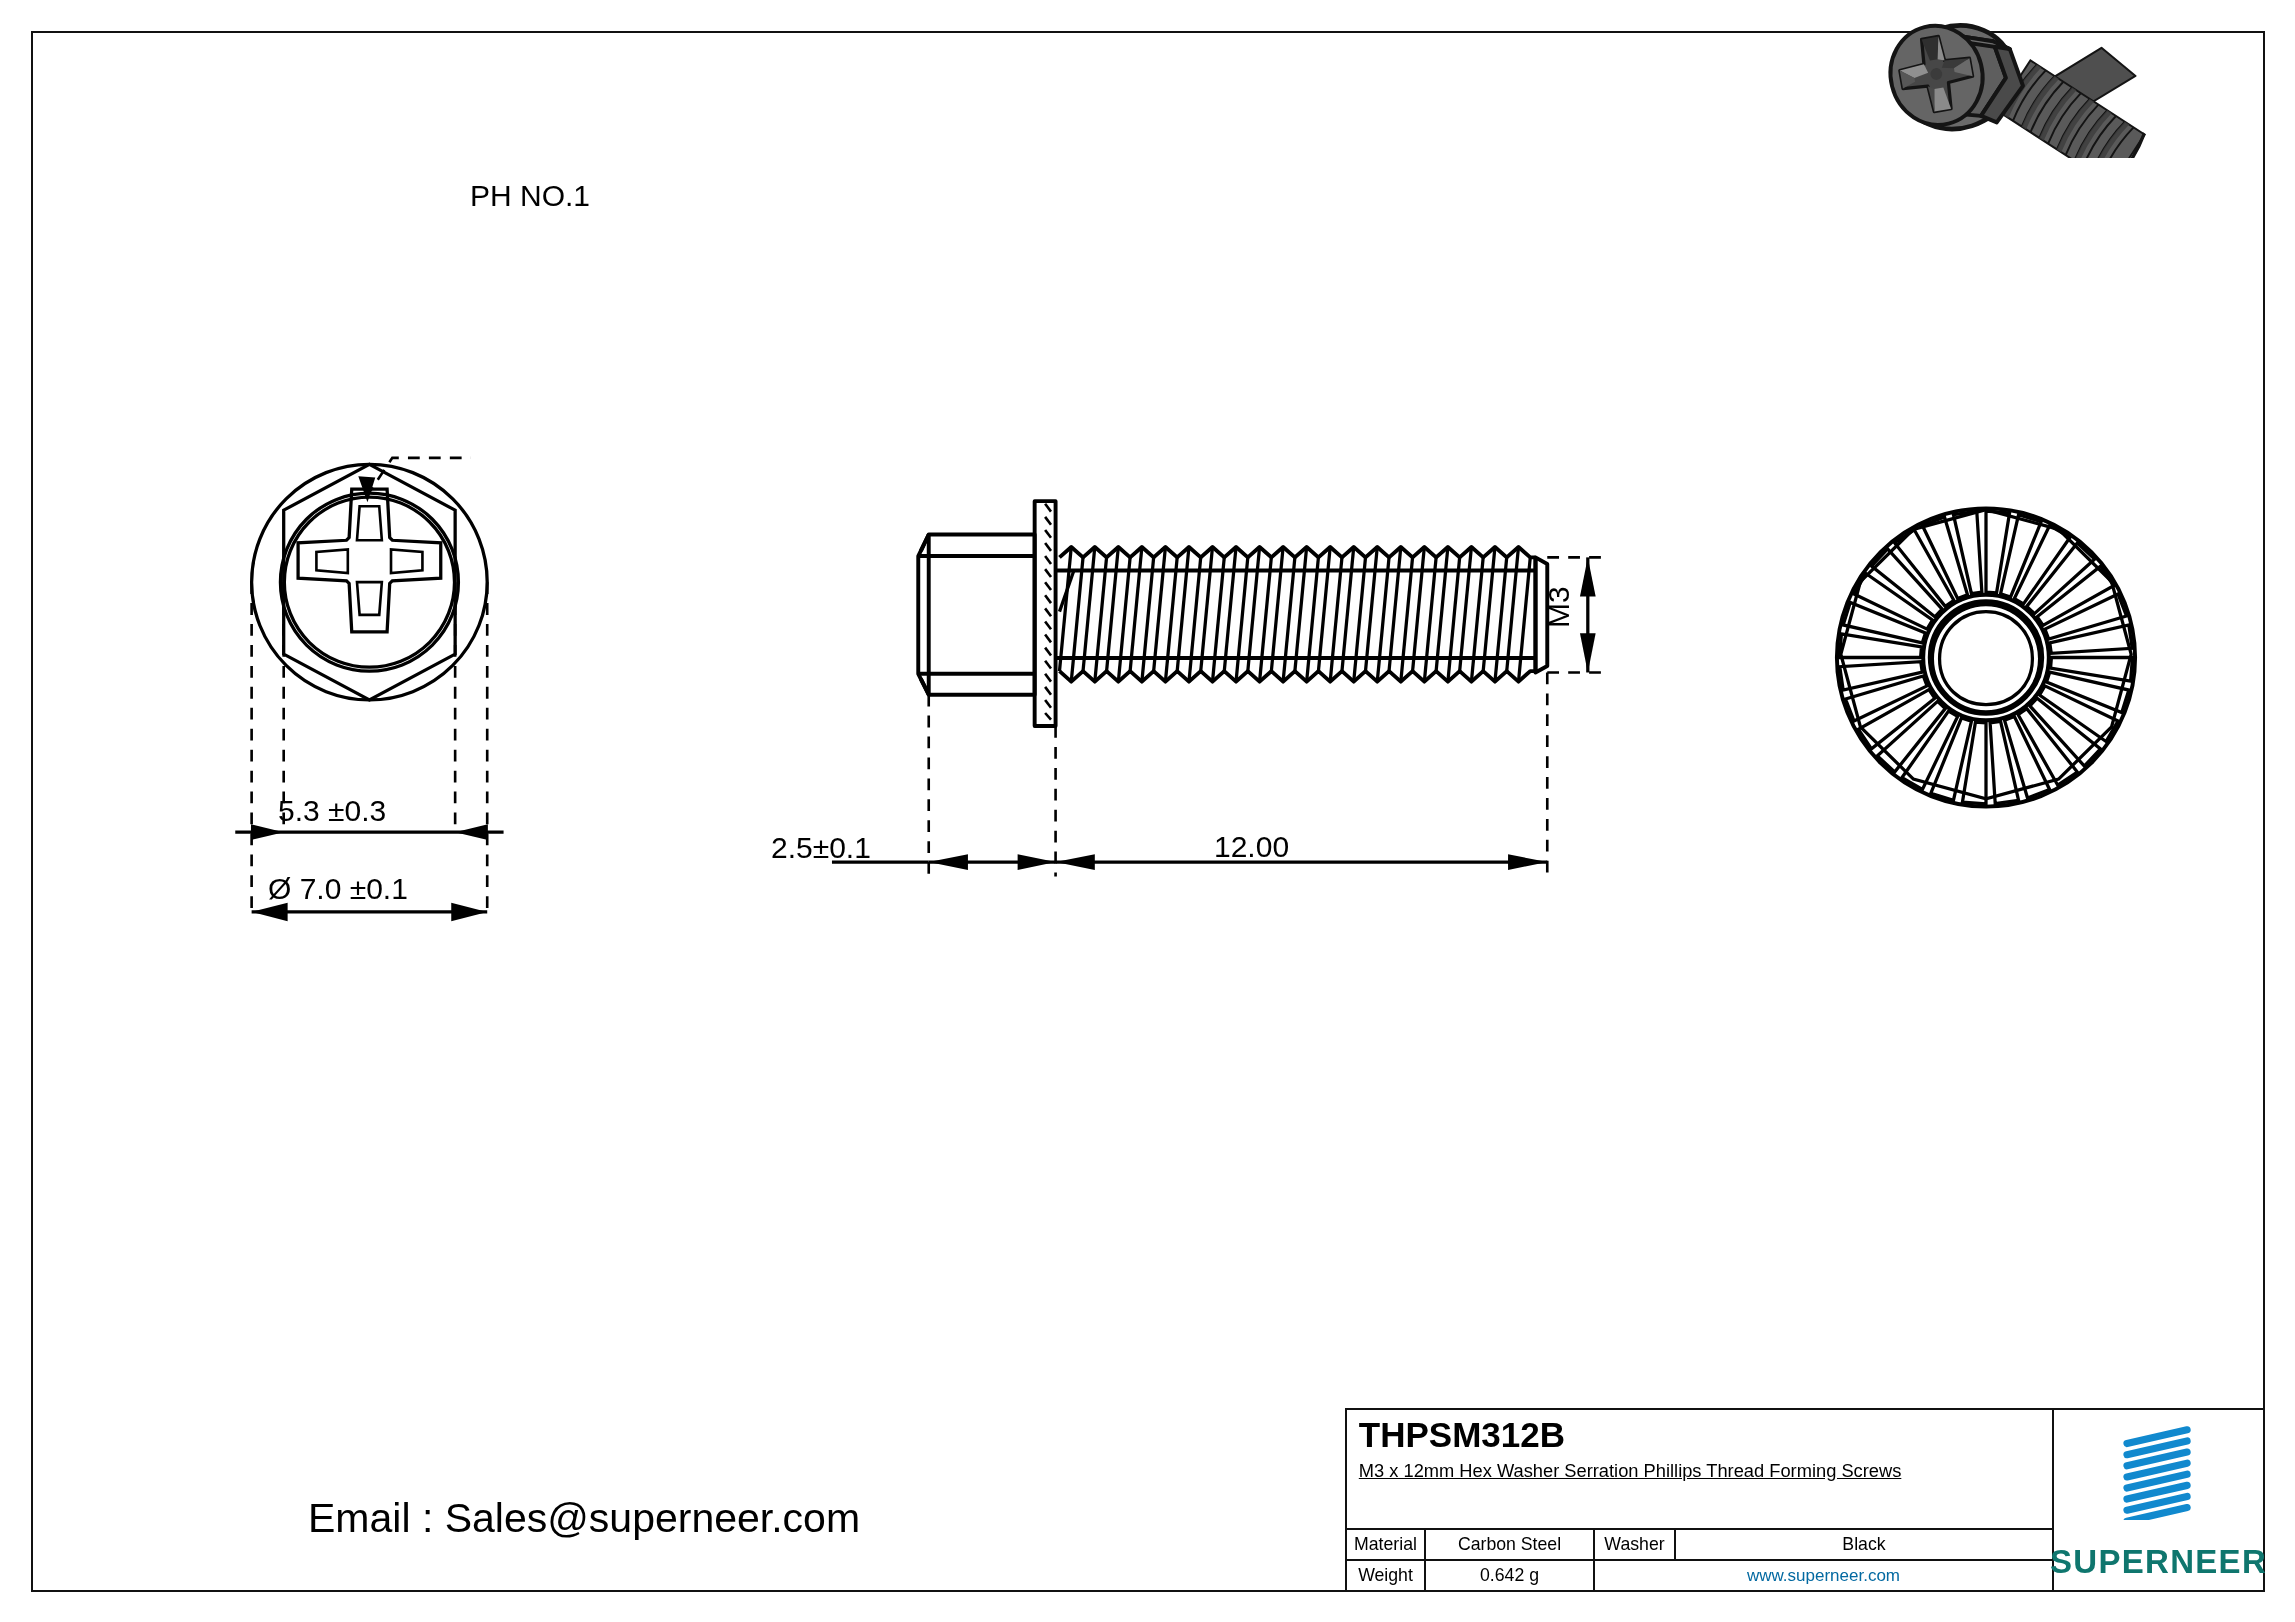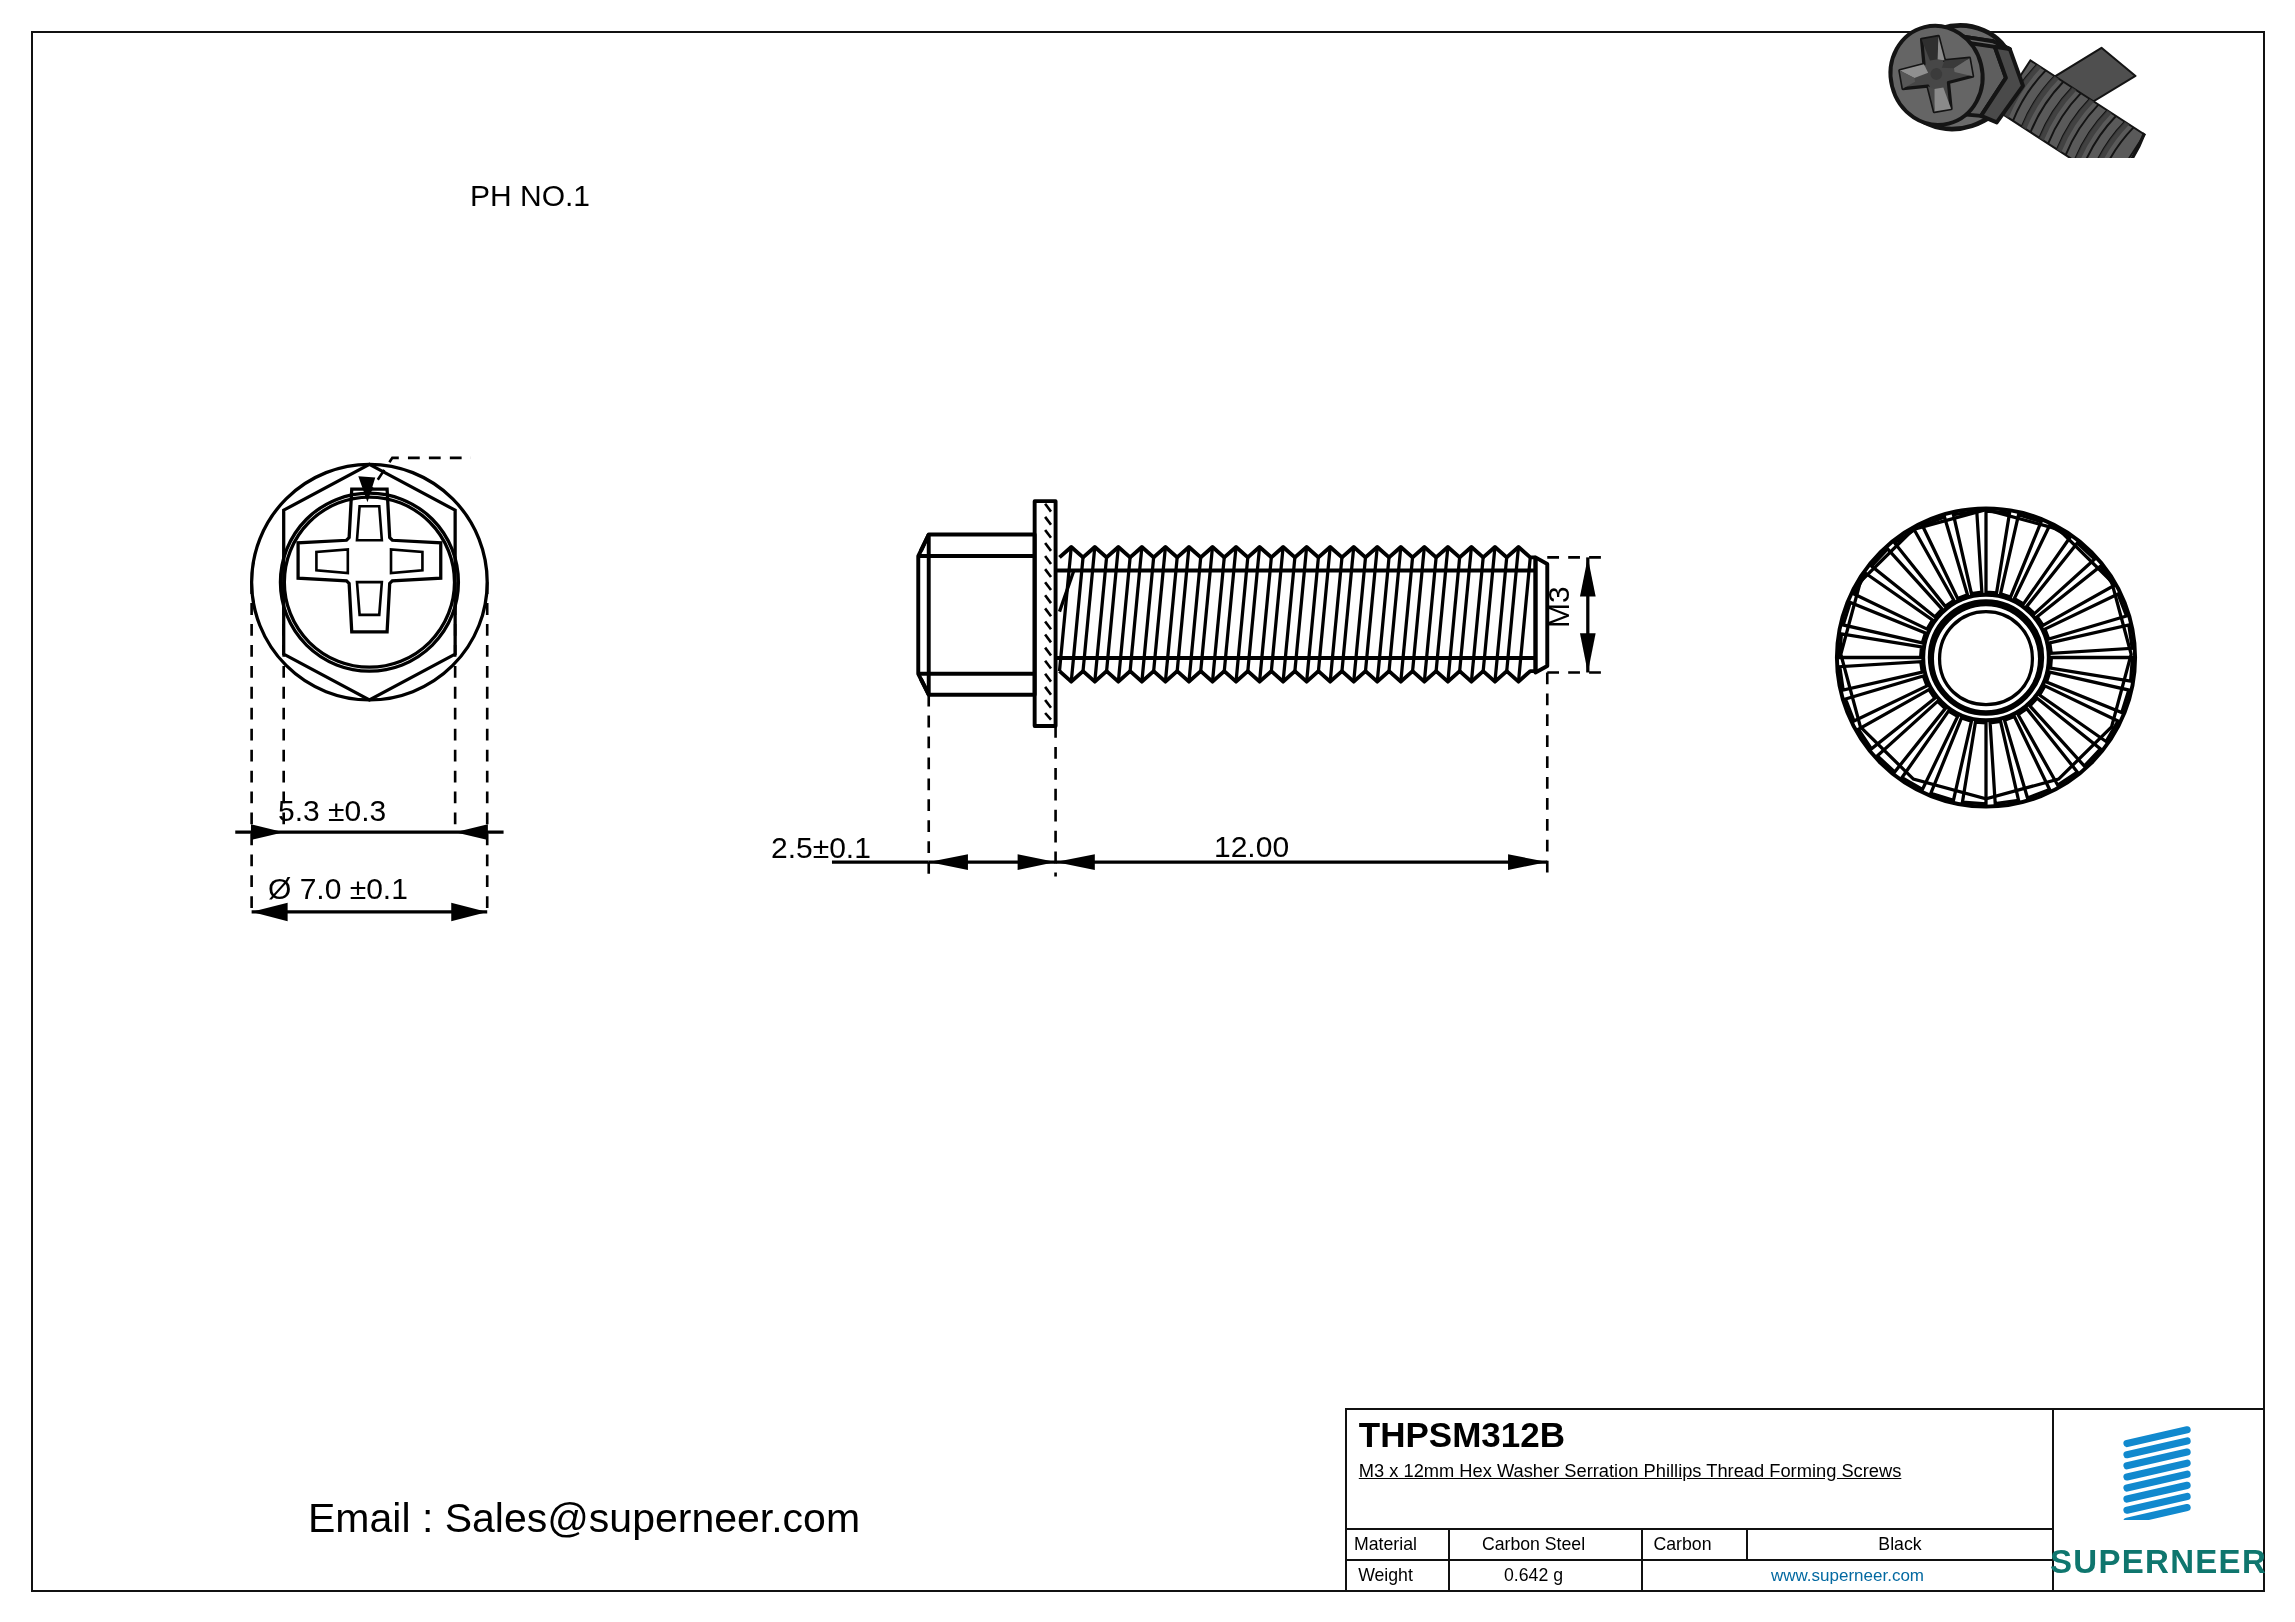--- a/index.html
+++ b/index.html
@@ -12,21 +12,21 @@
   .abs{position:absolute;}
 
   
   #titleblock{position:absolute;left:1345px;top:1408px;width:920px;height:184px;
               box-sizing:border-box;border:2.6px solid #111;display:flex;}
   #tb-left{flex:0 0 705px;display:flex;flex-direction:column;border-right:2.6px solid #111;}
   #tb-main{flex:1 1 auto;padding:6.5px 0 0 11.8px;}
   #tb-code{font-size:35px;font-weight:bold;letter-spacing:0px;line-height:1.0;
            font-family:"Liberation Sans",sans-serif;}
   #tb-desc{font-size:18.3px;margin-top:9.2px;line-height:1.1;text-decoration:underline;}
-  .tb-row{display:flex;border-top:2px solid #111;height:29px;align-items:stretch;gap:24px;}
+  .tb-row{display:flex;border-top:2px solid #111;height:29px;align-items:stretch;}
   .tb-cell{display:flex;align-items:center;justify-content:center;
            font-size:17.7px;box-sizing:border-box;}
   .tb-cell + .tb-cell{border-left:2px solid #111;}
   .c-lab{flex:0 0 77px;}
   .c-val1{flex:0 0 169px;}
   .c-lab2{flex:0 0 81px;}
   .c-val2{flex:1 1 auto;}
   .c-web{flex:1 1 auto;color:#0369a1;font-size:17px;}
   #tb-right{flex:1 1 auto;position:relative;}
   #logo-marks{position:absolute;left:50%;top:11.8px;transform:translateX(-50%);}
@@ -364,21 +364,21 @@
 
   <div id="titleblock">
     <div id="tb-left">
       <div id="tb-main">
         <div id="tb-code">THPSM312B</div>
         <div id="tb-desc">M3 x 12mm Hex Washer Serration Phillips Thread Forming  Screws</div>
       </div>
       <div class="tb-row">
         <div class="tb-cell c-lab">Material</div>
         <div class="tb-cell c-val1">Carbon Steel</div>
-        <div class="tb-cell c-lab2">Carbon</div>
+        <div class="tb-cell c-lab2">Washer</div>
         <div class="tb-cell c-val2">Black</div>
       </div>
       <div class="tb-row">
         <div class="tb-cell c-lab">Weight</div>
         <div class="tb-cell c-val1">0.642 g</div>
         <div class="tb-cell c-web">www.superneer.com</div>
       </div>
     </div>
 
     <div id="tb-right">

